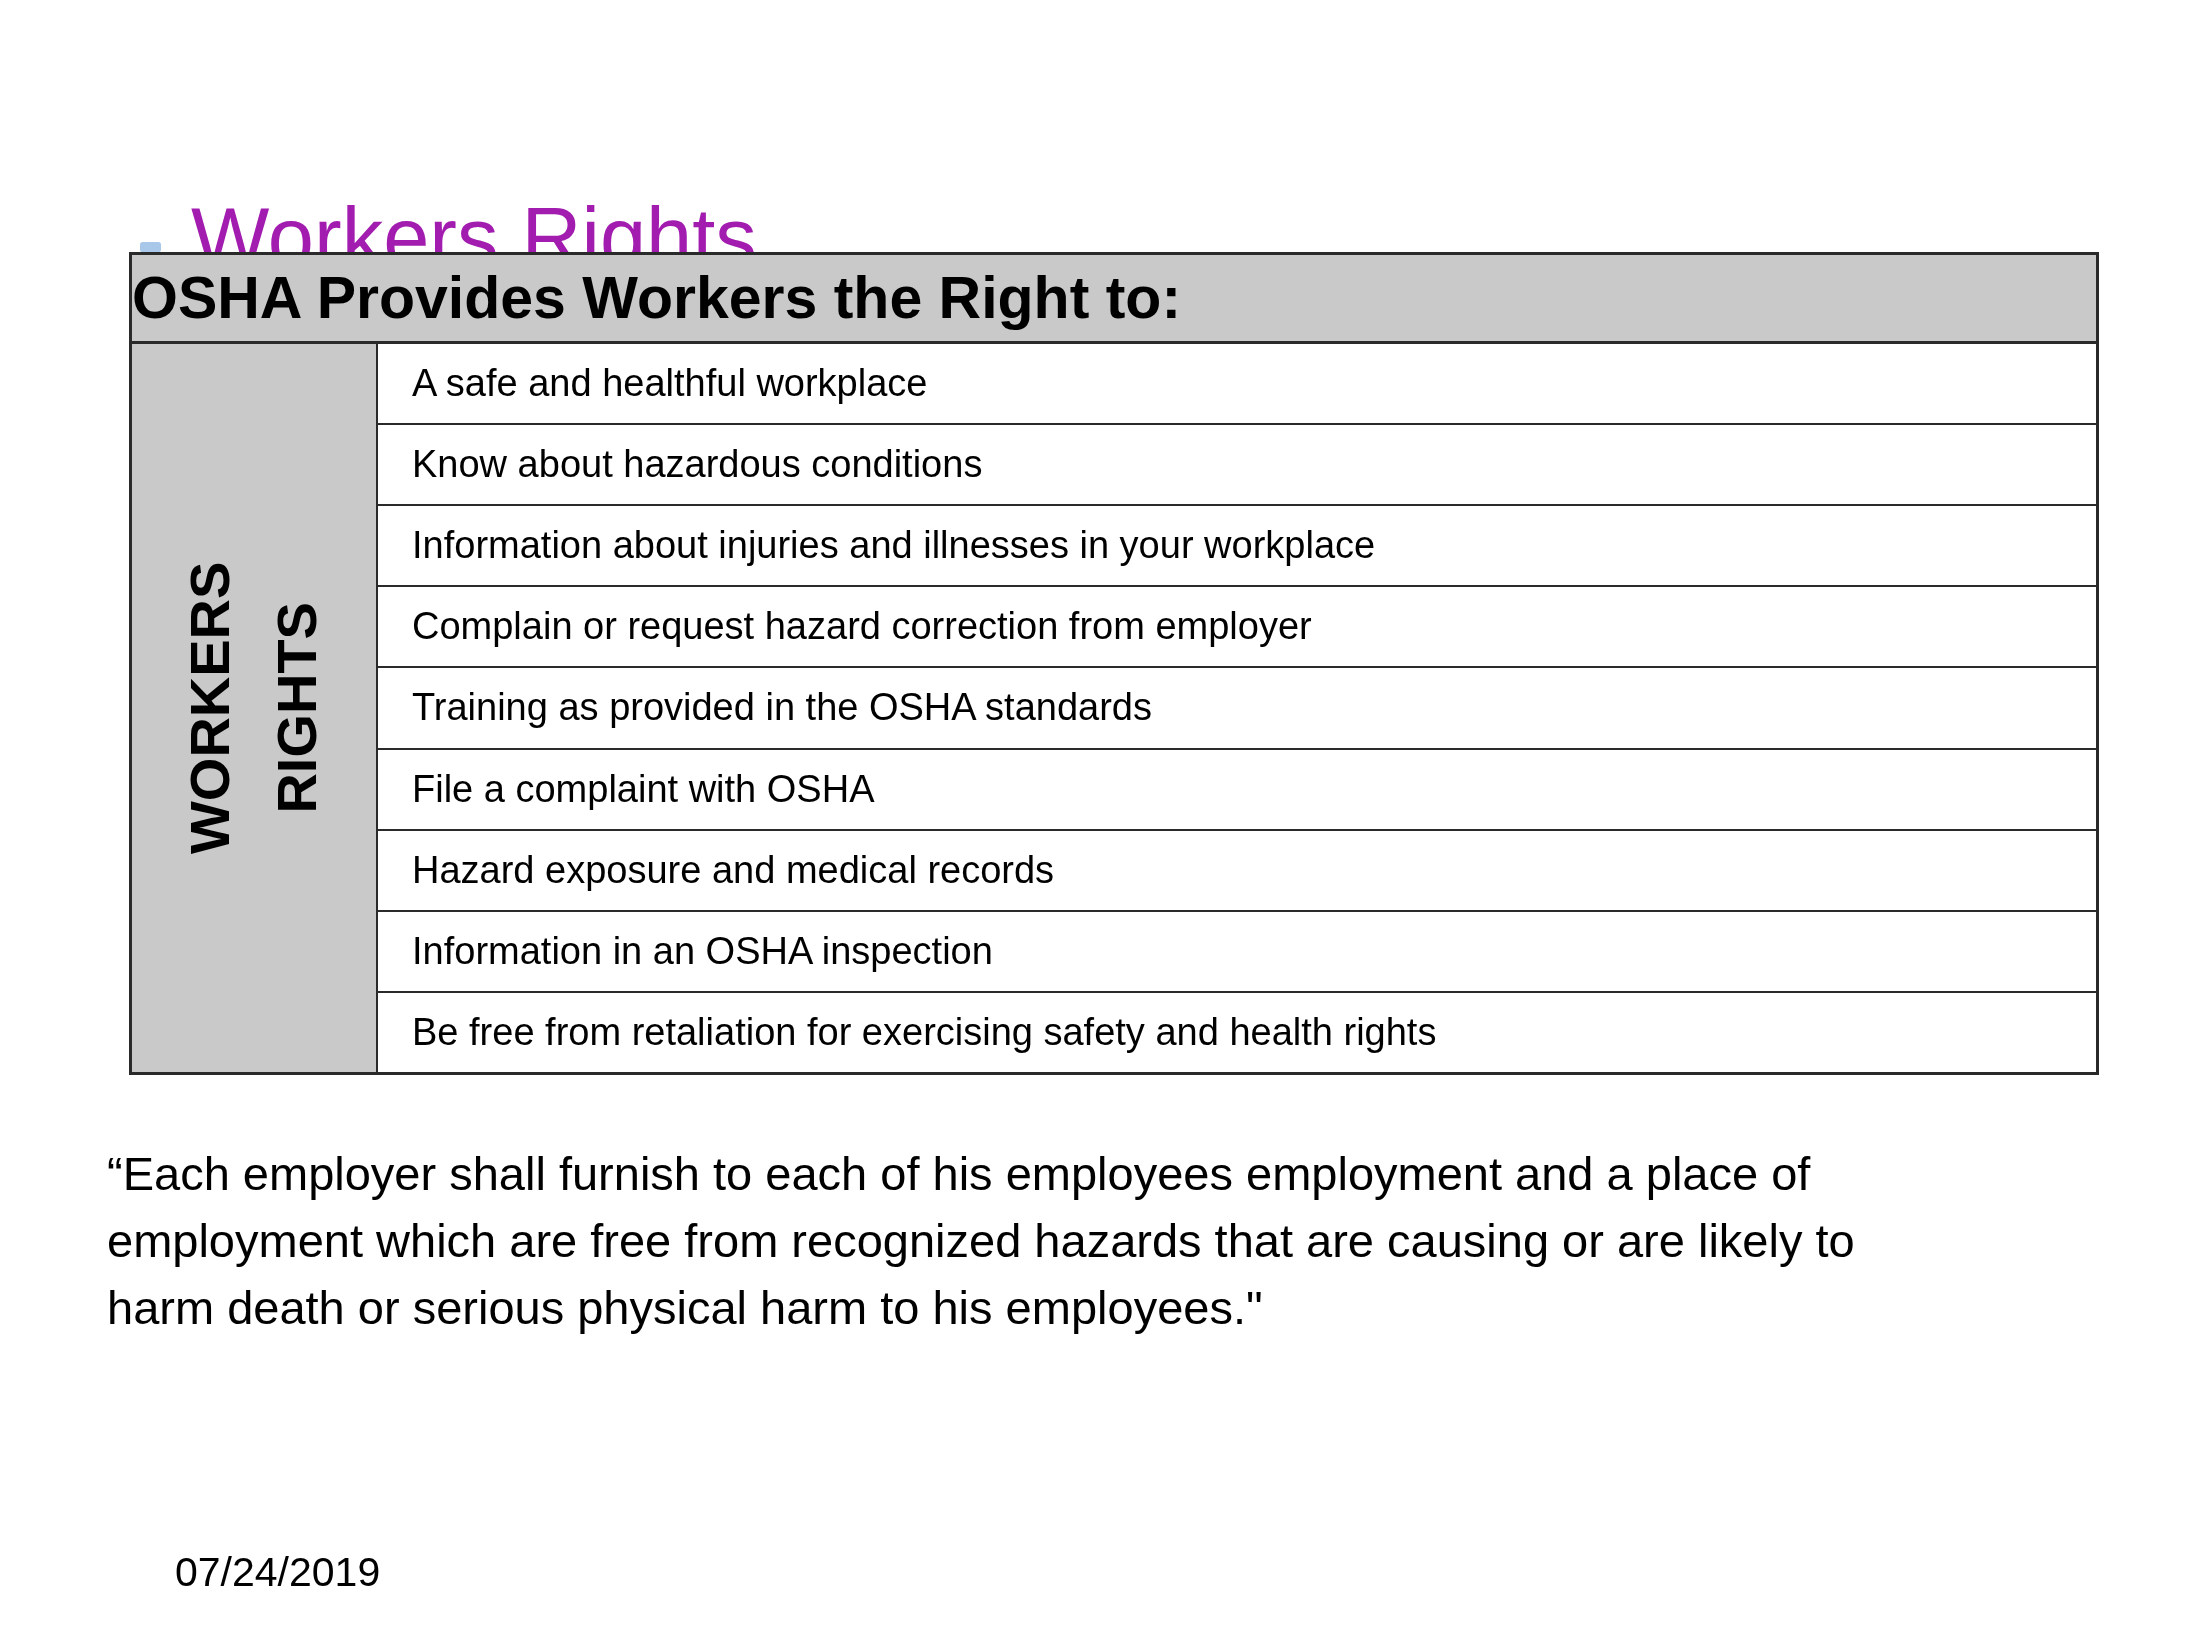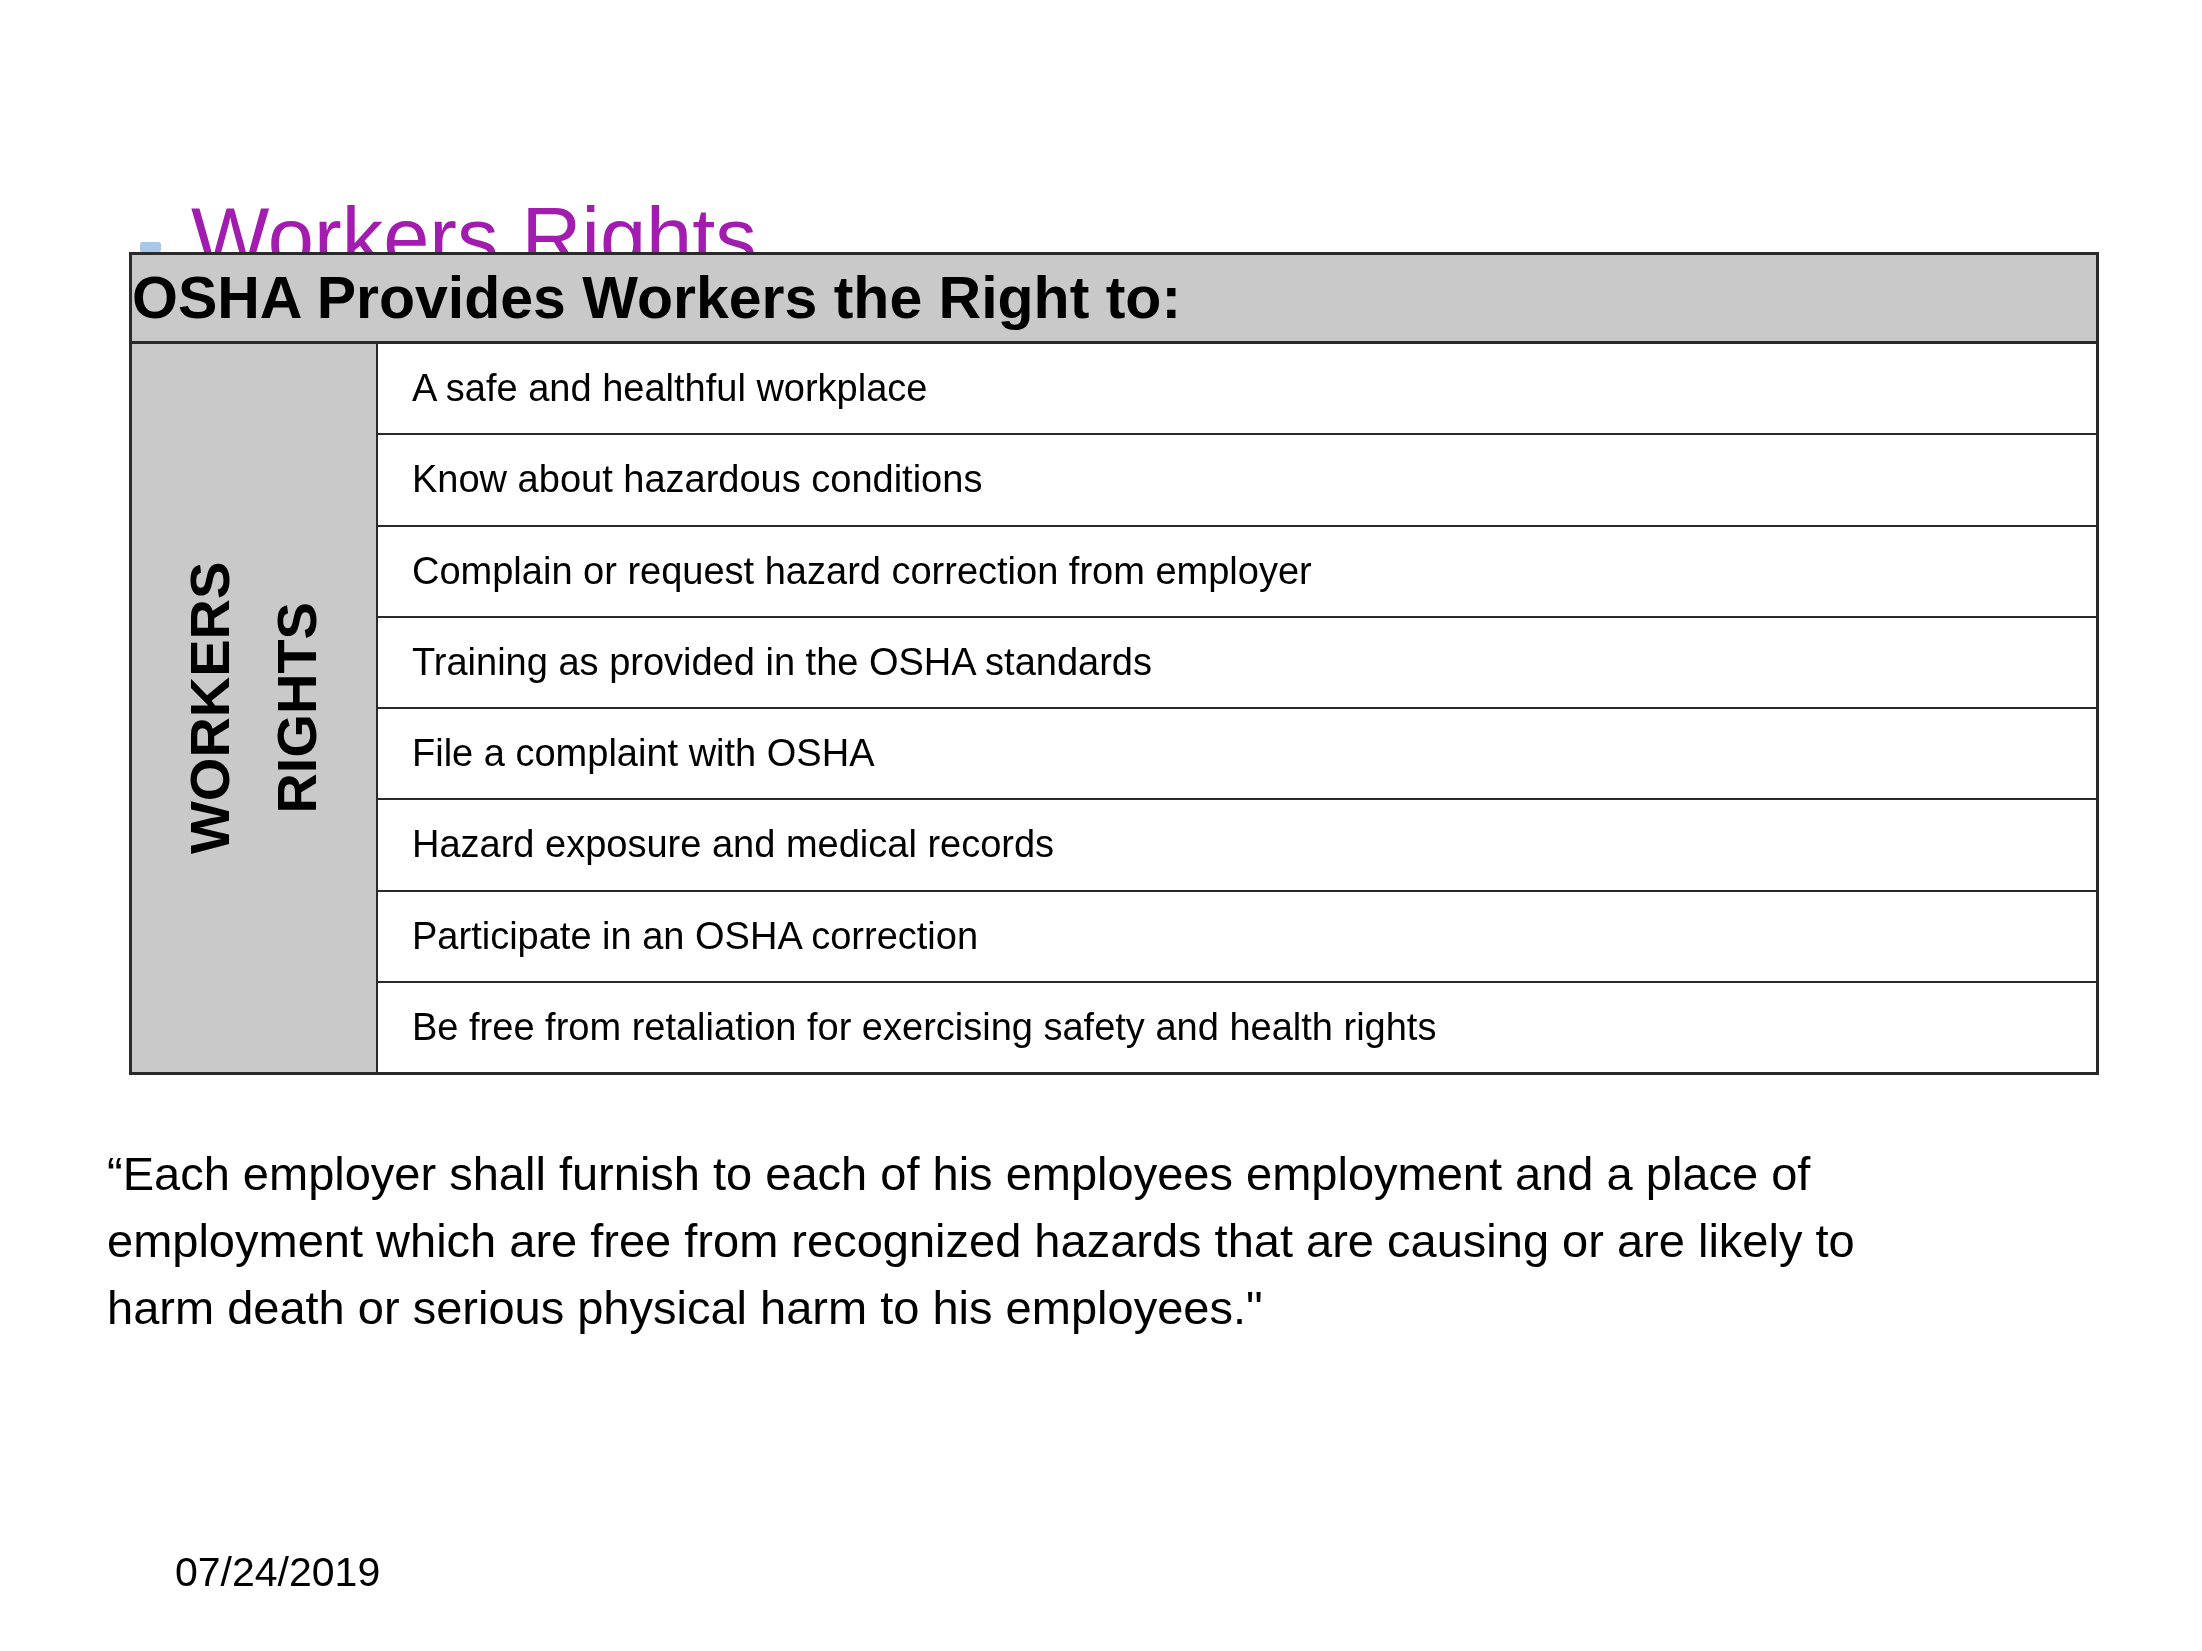--- a/index.html
+++ b/index.html
@@ -145,33 +145,36 @@
         </div>
       </div>
       <div class="osha-rows">
         <div class="osha-row">
           <span>A safe and healthful workplace</span>
         </div>
         <div class="osha-row">
           <span>Know about hazardous conditions</span>
         </div>
         <div class="osha-row">
+          <span>Information about injuries and illnesses in your workplace</span>
+        </div>
+        <div class="osha-row">
           <span>Complain or request hazard correction from employer</span>
         </div>
         <div class="osha-row">
           <span>Training as provided in the OSHA standards</span>
         </div>
         <div class="osha-row">
           <span>File a complaint with OSHA</span>
         </div>
         <div class="osha-row">
           <span>Hazard exposure and medical records</span>
         </div>
         <div class="osha-row">
-          <span>Participate in an OSHA correction</span>
+          <span>Information in an OSHA inspection</span>
         </div>
         <div class="osha-row">
           <span>Be free from retaliation for exercising safety and health rights</span>
         </div>
       </div>
     </div>
   </div>
 
   <div class="quote">
     <div class="quote-line">“Each employer shall furnish to each of his employees employment and a place of</div>

